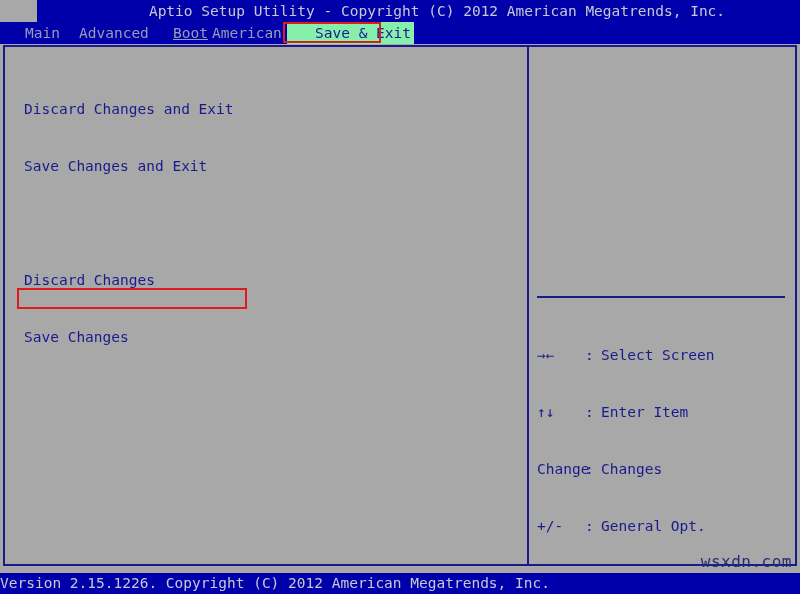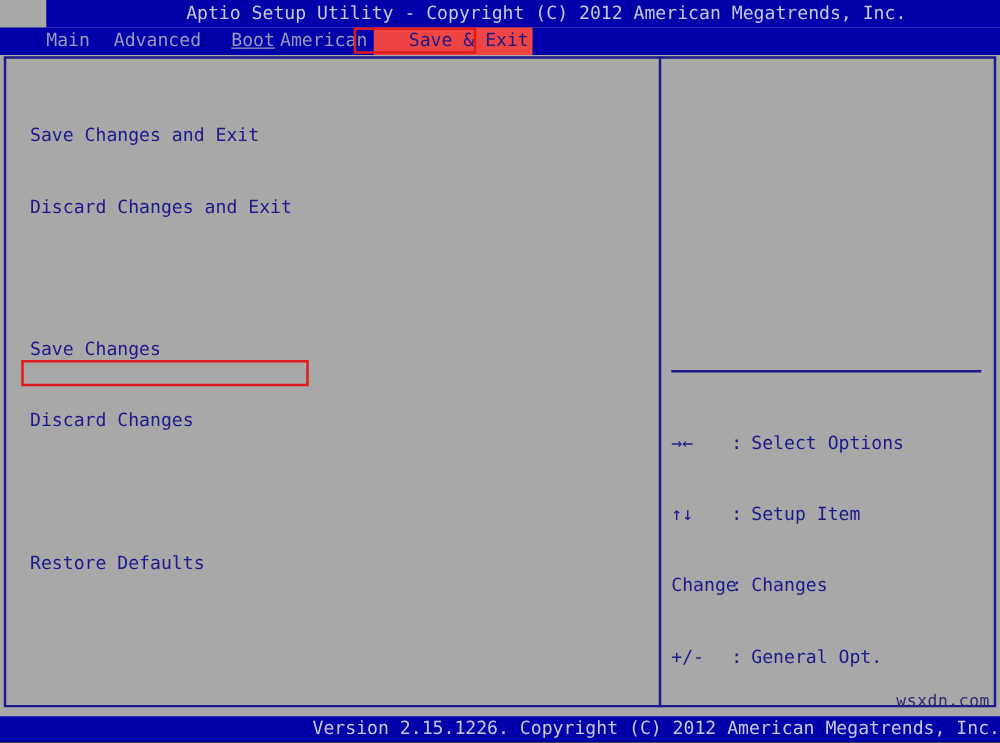--- a/index.html
+++ b/index.html
@@ -44,24 +44,23 @@
     line-height: 22px;
     white-space: pre;
   }
   .tab {
     position: absolute;
     top: 0;
     height: 22px;
     color: #9a9ab8;
     padding: 0 3px;
     white-space: pre;
-    margin-left: 12px;
   }
   .tab.active {
-    background: #ef4444;
+    background: #86efac;
     color: #1a1a8c;
     padding-left: 28px;
   }
 
   
   .redbox {
     position: absolute;
     border: 2px solid #e01b1b;
     box-sizing: border-box;
     pointer-events: none;
@@ -158,27 +157,27 @@
   }
   #footer {
     position: absolute;
     left: 0; top: 573px;
     width: 800px;
     height: 21px;
     background: #0000aa;
     color: #c8c8d8;
     font-size: 14.5px;
     line-height: 21px;
-    text-align: right;
+    text-align: left;
     white-space: pre;
   }
   #watermark {
     position: absolute;
     right: 8px; top: 554px;
-    font-size: 13px;
+    font-size: 16px;
     line-height: 16px;
     color: #2a2a70;
     letter-spacing: 0.5px;
     white-space: pre;
   }
 </style>
 </head>
 <body>
 
 <div id="screen">
@@ -192,49 +191,48 @@
     <div class="tab" style="left:209px;">American</div>
     <div class="tab active" style="left:287px;">Save &amp; Exit</div>
   </div>
 
   <div class="redbox" style="left:283px; top:22px; width:98px; height:21px;"></div>
 
   <div id="panel"></div>
   <div id="vdivider"></div>
 
   <div id="leftcol">
+    <div class="item">Discard Changes and Exit</div>
     <div class="item">Save Changes and Exit</div>
-    <div class="item">Discard Changes and Exit</div>
     <div class="spacer"></div>
+    <div class="item">Discard Changes</div>
     <div class="item">Save Changes</div>
-    <div class="item">Discard Changes</div>
     <div class="spacer"></div>
-    <div class="item">Restore Defaults</div>
     <div class="spacer"></div>
     
     
     
     
     
     
   </div>
 
   <div class="redbox" style="left:17px; top:288px; width:230px; height:21px;"></div>
 
   <div id="hrule"></div>
   <div id="helplist">
     <div class="helprow">
       <span class="helpkey">→←</span>
       <span class="helpsep">:</span>
-      <span class="helptxt">Select Options</span>
+      <span class="helptxt">Select Screen</span>
     </div>
     <div class="helprow">
       <span class="helpkey">↑↓</span>
       <span class="helpsep">:</span>
-      <span class="helptxt">Setup Item</span>
+      <span class="helptxt">Enter Item</span>
     </div>
     <div class="helprow">
       <span class="helpkey">Change</span>
       <span class="helpsep">:</span>
       <span class="helptxt">Changes</span>
     </div>
     <div class="helprow">
       <span class="helpkey">+/-</span>
       <span class="helpsep">:</span>
       <span class="helptxt">General Opt.</span>

